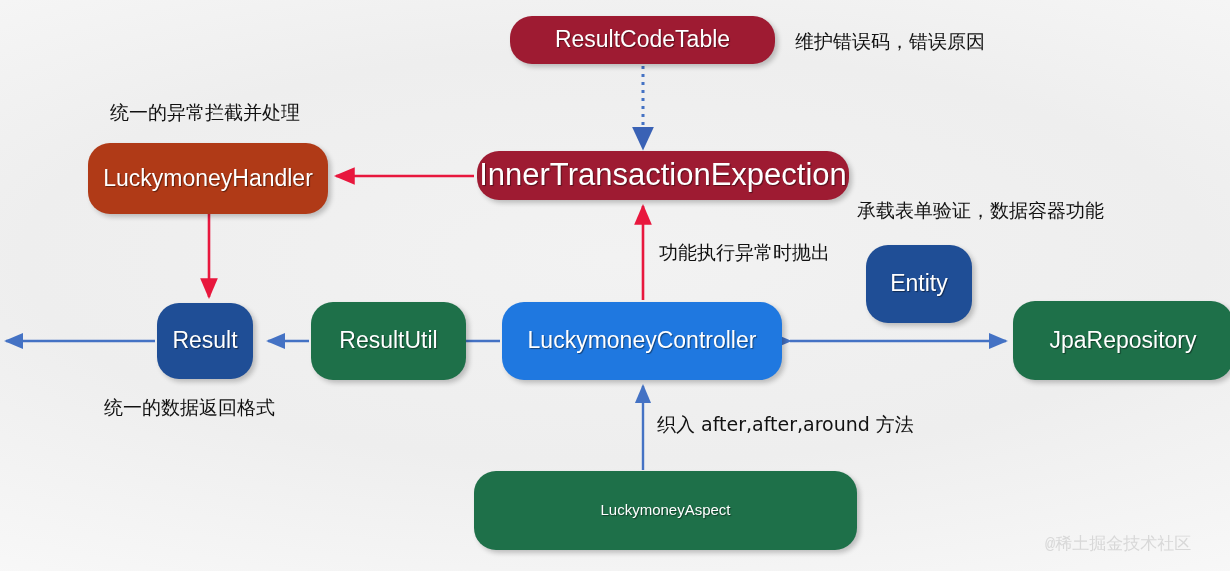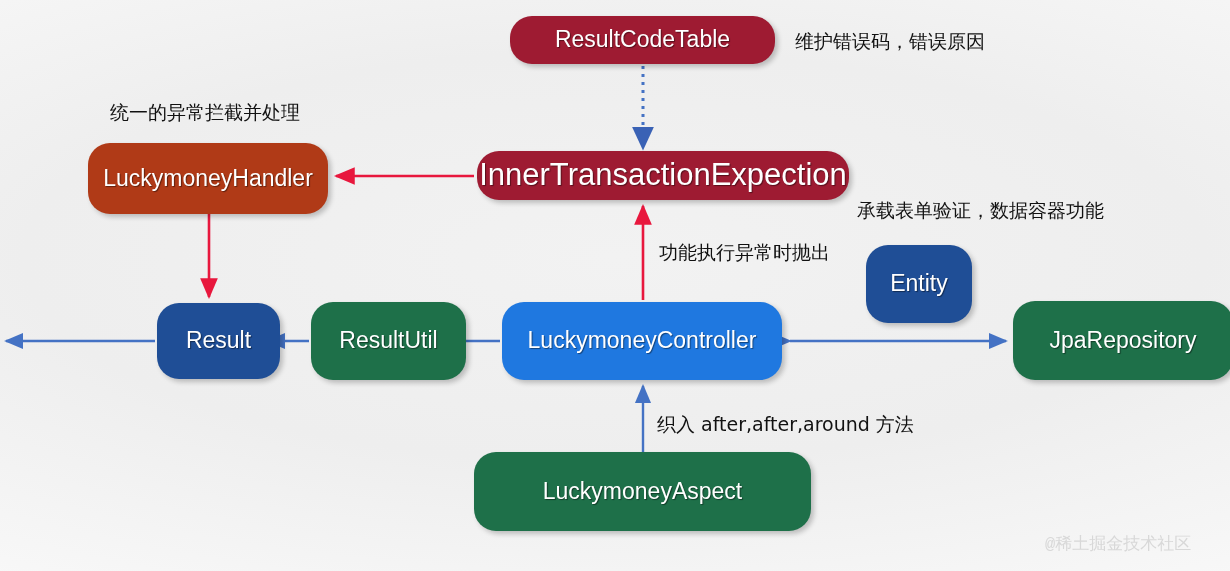--- a/index.html
+++ b/index.html
@@ -101,41 +101,42 @@
   </div>
 
   <div class="node" id="node-inner-transaction-expection" style="left: 477px; top: 151px; width: 372px; height: 49px; background: rgb(158, 27, 50); font-size: 31px;">
     <span>InnerTransactionExpection</span>
   </div>
 
   <div class="node" id="node-entity" style="left: 866px; top: 245px; width: 106px; height: 78px; background: rgb(31, 78, 150); font-size: 23px;">
     <span>Entity</span>
   </div>
 
-  <div class="node" id="node-result" style="left: 157px; top: 303px; width: 123px; height: 76px; background: rgb(31, 78, 150); font-size: 23px;">
+  <div class="node" id="node-result" style="left: 157px; top: 303px; width: 96px; height: 76px; background: rgb(31, 78, 150); font-size: 23px;">
     <span>Result</span>
   </div>
 
   <div class="node" id="node-result-util" style="left: 311px; top: 302px; width: 155px; height: 78px; background: rgb(30, 112, 73); font-size: 23px;">
     <span>ResultUtil</span>
   </div>
 
   <div class="node" id="node-luckymoney-controller" style="left: 502px; top: 302px; width: 280px; height: 78px; background: rgb(31, 120, 224); font-size: 23px;">
     <span>LuckymoneyController</span>
   </div>
 
   <div class="node" id="node-jpa-repository" style="left: 1013px; top: 301px; width: 220px; height: 79px; background: rgb(30, 112, 73); font-size: 23px;">
     <span>JpaRepository</span>
   </div>
 
-  <div class="node" id="node-luckymoney-aspect" style="left: 474px; top: 452px; width: 337px; height: 79px; background: rgb(30, 112, 73); font-size: 23px;">
+  <div class="node" id="node-luckymoney-aspect" style="left: 474px; top: 471px; width: 383px; height: 79px; background: rgb(30, 112, 73); font-size: 15px;">
     <span>LuckymoneyAspect</span>
   </div>
 
   <div class="note" id="note-0" style="left: 795px; top: 29px; font-size: 19px; color: rgb(17, 17, 17);">维护错误码，错误原因</div>
   <div class="note" id="note-1" style="left: 110px; top: 100px; font-size: 19px; color: rgb(17, 17, 17);">统一的异常拦截并处理</div>
   <div class="note" id="note-2" style="left: 857px; top: 198px; font-size: 19px; color: rgb(17, 17, 17);">承载表单验证，数据容器功能</div>
   <div class="note" id="note-3" style="left: 659px; top: 240px; font-size: 19px; color: rgb(17, 17, 17);">功能执行异常时抛出</div>
+  <div class="note" id="note-4" style="left: 104px; top: 395px; font-size: 19px; color: rgb(17, 17, 17);">统一的数据返回格式</div>
   <div class="note" id="note-5" style="left: 657px; top: 412px; font-size: 19px; color: rgb(17, 17, 17);">织入 after,after,around 方法</div>
 
   <div class="watermark" id="watermark" style="left: 1045px; top: 532px; font-size: 17px; color: rgb(216, 216, 216);">@稀土掘金技术社区</div>
 
 </div>
 
 </body></html>

